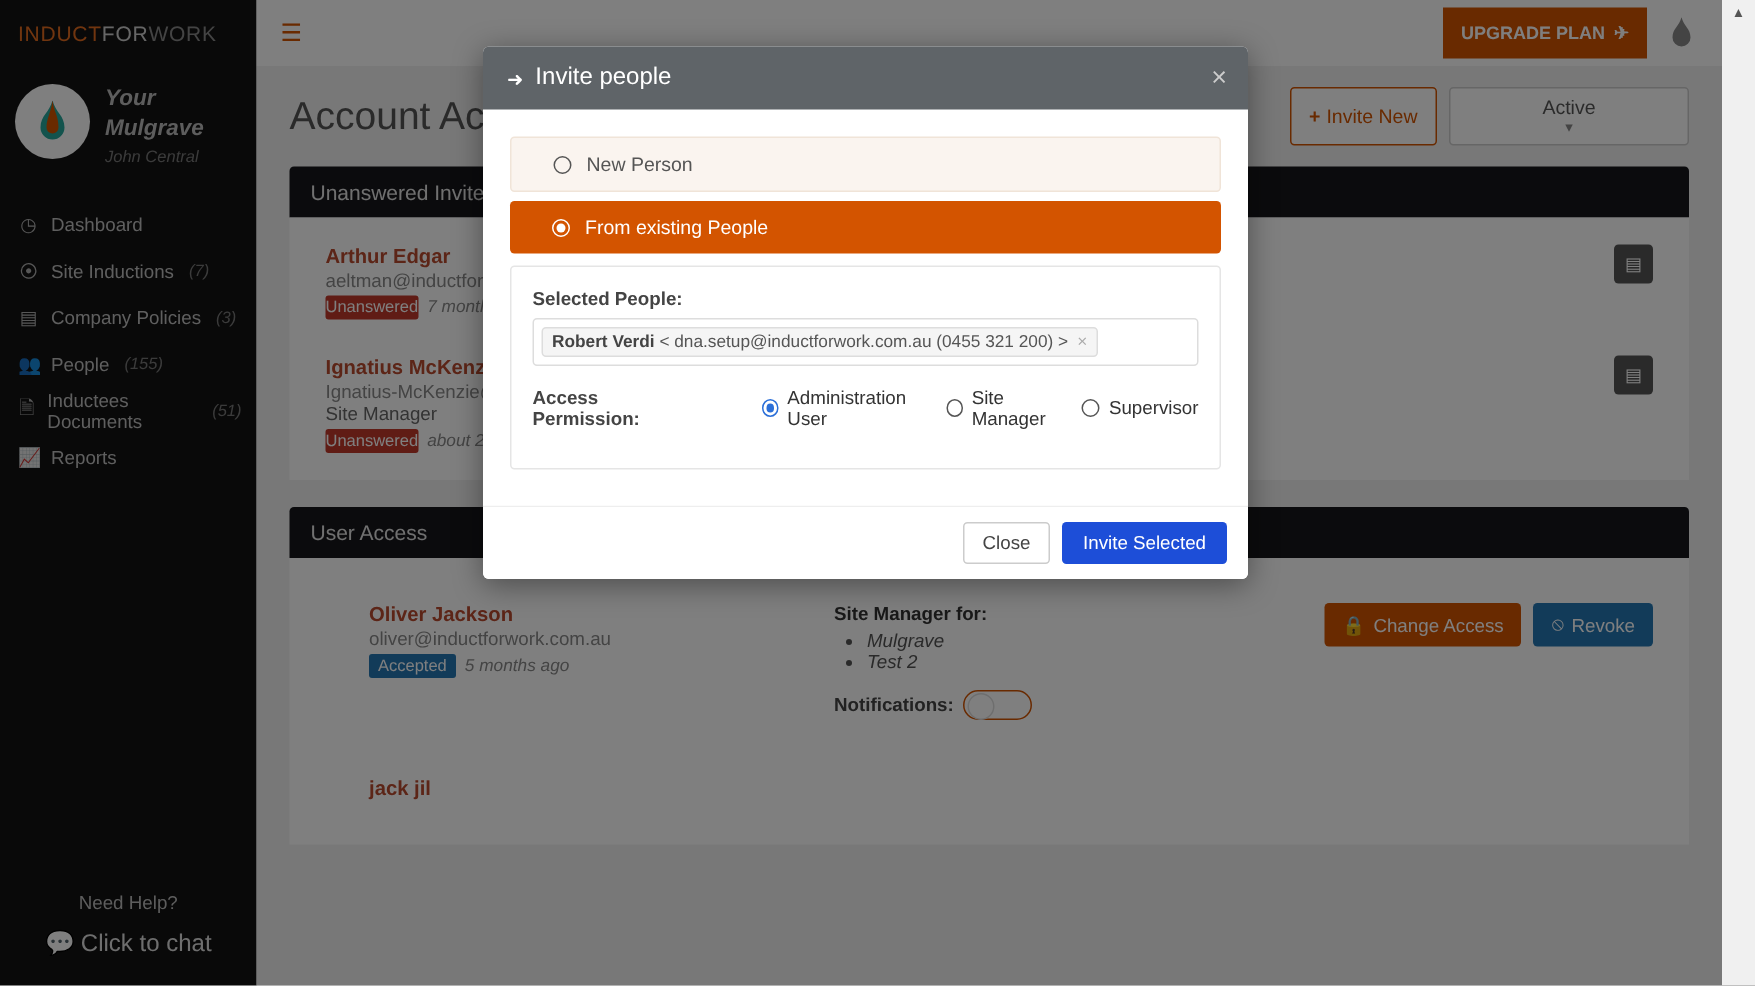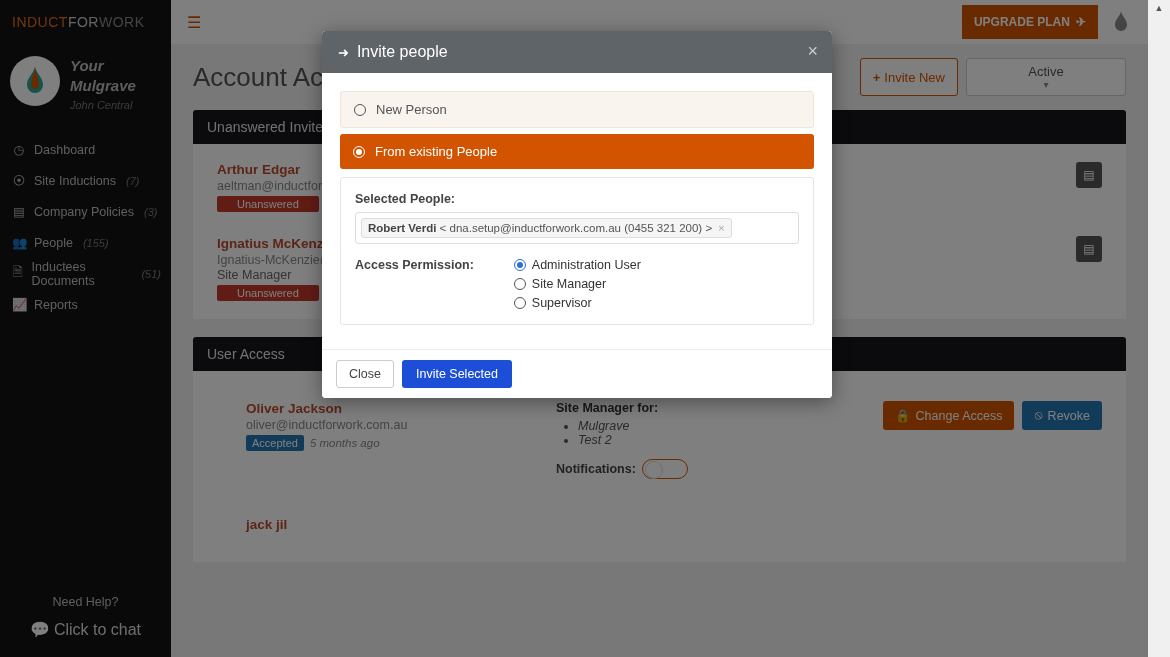--- a/index.html
+++ b/index.html
@@ -45,21 +45,21 @@
 
 .panel-header { background: #17171b; color: #e0e0e0; padding: 9px 14px; font-size: 14px; border-radius: 3px 3px 0 0; }
 .panel-body { background: #fff; padding: 18px 24px; }
 
 .invite-row { display: flex; justify-content: space-between; align-items: flex-start; margin-bottom: 24px; }
 .invite-left { }
 .pname { color: #b94a2e; font-weight: 600; font-size: 13.5px; }
 .pemail { color: #888; font-size: 12.5px; margin-top: 2px; }
 .prole { color: #666; font-size: 12.5px; margin-top: 1px; }
 .badges { margin-top: 3px; display: flex; align-items: center; gap: 6px; }
-.badge-un { background: #c0392b; color: #fff; padding: 2px 20px; font-size: 11px; border-radius: 2px; }
+.badge-un { background: #c0392b; color: #fff; padding: 2px 0; font-size: 11px; border-radius: 2px; }
 .badge-ac { background: #2477b3; color: #fff; padding: 2px 6px; font-size: 11px; border-radius: 2px; }
 .ago { color: #888; font-style: italic; font-size: 11.5px; }
 .ctx-btn { width: 26px; height: 26px; background: #555; color: #fff; border-radius: 3px; display: flex; align-items: center; justify-content: center; font-size: 12px; }
 
 .spacer { height: 18px; }
 
 .user-access-body { padding: 30px 24px; }
 .ua-row { display: flex; align-items: flex-start; gap: 30px; margin-left: 29px; }
 .ua-col1 { width: 280px; }
 .ua-col2 { flex: 1; color: #444; font-size: 12.5px; }
@@ -76,38 +76,38 @@
 
 .overlay { position: absolute; inset: 0; background: rgba(0,0,0,0.5); }
 
 
 .modal { position: absolute; left: 322px; top: 31px; width: 510px; background: #fff; border-radius: 4px; overflow: visible; box-shadow: 0 4px 20px rgba(0,0,0,0.4); }
 .modal-head { background: #5f6468; color: #fff; padding: 12px 16px; display: flex; align-items: center; gap: 8px; position: relative; border-radius: 4px 4px 0 0;}
 .modal-head .ttl { font-size: 16px; font-weight: 300; }
 .modal-close { position: absolute; right: 14px; top: 10px; color: #ccc; font-size: 18px; }
 .modal-body { padding: 18px 18px 24px 18px; }
 .method-title { font-size: 19px; color: #666; font-weight: 300; margin-bottom: 16px; }
-.radio-row { display: flex; align-items: center; gap: 10px; padding: 10px 13px; border-radius: 3px; margin-bottom: 6px; font-size: 13px; }
+.radio-row { display: flex; align-items: center; gap: 10px; padding: 10px 28px; border-radius: 3px; margin-bottom: 6px; font-size: 13px; }
 .radio-plain { background: #faf4ef; border: 1px solid #f0e4d8; color: #555; }
 .radio-sel { background: #d35400; color: #fff; }
 .radio-dot { width: 12px; height: 12px; border: 1.5px solid currentColor; border-radius: 50%; position: relative; flex-shrink: 0; }
 .radio-sel .radio-dot::after { content: ""; position: absolute; inset: 2px; background: #fff; border-radius: 50%; }
 .inner-box { border: 1px solid #e5e5e5; border-radius: 3px; padding: 14px; margin-top: 8px; }
 .lbl { font-weight: 700; font-size: 12.5px; color: #444; margin-bottom: 6px; display:block; }
 .token-input { border: 1px solid #ddd; border-radius: 3px; padding: 5px; display: flex; gap: 4px; flex-wrap: wrap; min-height: 30px; align-items: center; margin-bottom: 14px; }
 .token { background: #f5f5f5; border: 1px solid #ddd; border-radius: 3px; padding: 3px 6px; font-size: 11.5px; color: #555; display: flex; align-items: center; gap: 6px; }
 .token .tn { font-weight: 700; color: #444; }
 .token .tx { color: #aaa; cursor: pointer; }
 .perm-row { display: flex; gap: 40px; align-items: flex-start; }
-.perm-opts { display: flex; flex-direction: column; gap: 5px; }
+.perm-opts { display: flex; flex-direction: row; gap: 5px; }
 .perm-opt { display: flex; align-items: center; gap: 6px; font-size: 12.5px; color: #333; }
 .perm-radio { width: 12px; height: 12px; border: 1.5px solid #555; border-radius: 50%; position: relative; }
 .perm-radio.sel { border-color: #2b6fd8; }
 .perm-radio.sel::after { content: ""; position: absolute; inset: 2px; background: #2b6fd8; border-radius: 50%; }
-.modal-foot { border-top: 1px solid #eee; padding: 10px 14px; display: flex; gap: 8px; background:#fff; border-radius: 0 0 4px 4px;}
+.modal-foot { border-top: 1px solid #eee; padding: 10px 14px; display: flex; justify-content: flex-end; gap: 8px; background:#fff; border-radius: 0 0 4px 4px;}
 .btn-close { border: 1px solid #ccc; background: #fff; color: #444; padding: 6px 12px; border-radius: 3px; font-size: 12.5px; }
 .btn-invite-sel { background: #1d4ed8; color: #fff; padding: 6px 14px; border-radius: 3px; font-size: 12.5px; border: none; }
 </style>
 </head>
 <body>
 
 <div class="viewport">
 
   <div class="sidebar">
     <div class="logo">

